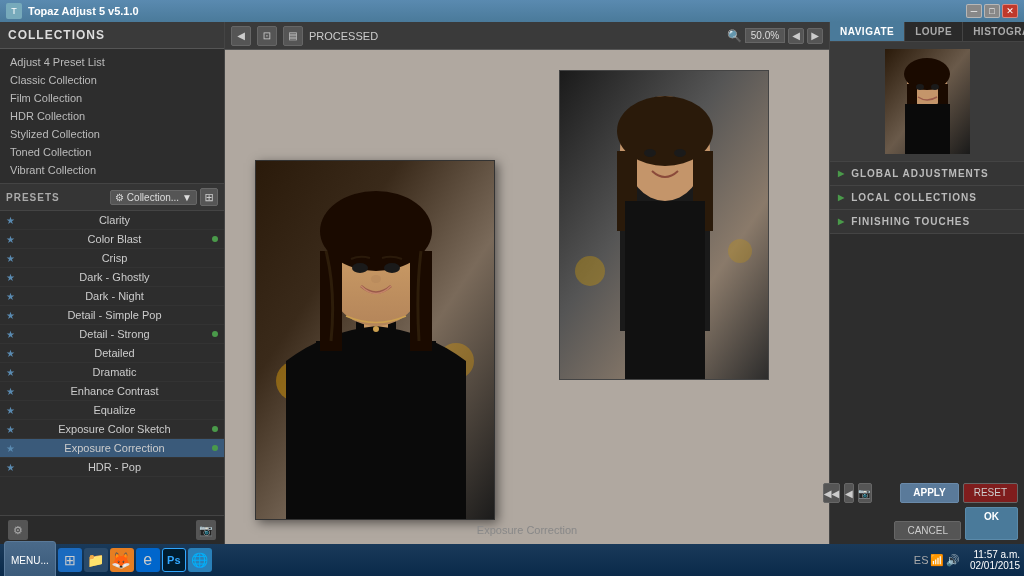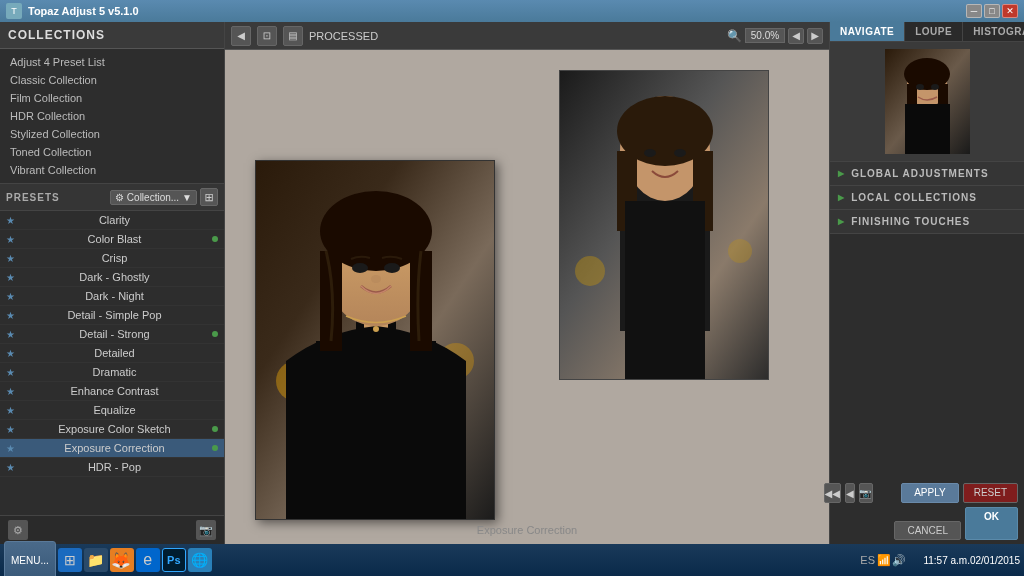--- a/index.html
+++ b/index.html
@@ -340,21 +340,21 @@
       cursor: pointer;
       font-size: 10px;
       color: #ccc;
     }
     .apply-btn {
       padding: 3px 12px;
       background: #5a7a9a;
       border: 1px solid #6a8aaa;
       color: white;
       font-size: 10px;
-      font-weight: normal;
+      font-weight: bold;
       cursor: pointer;
       border-radius: 2px;
       margin-left: 24px;
     }
     .reset-btn {
       padding: 3px 10px;
       background: #7f1d1d;
       border: 1px solid #666;
       color: #ccc;
       font-size: 10px;
@@ -413,23 +413,23 @@
       cursor: pointer;
       font-size: 14px;
     }
     .taskbar-icon.blue { background: #1a6abf; }
     .taskbar-icon.orange { background: #e67e22; }
     .taskbar-icon.ps { background: #001d30; border: 1px solid #31a8ff; color: #31a8ff; font-size: 11px; font-weight: bold; }
     .taskbar-icon.globe { background: #2980b9; }
     .taskbar-spacer { flex: 1; }
     #clock-area {
       display: flex;
-      flex-direction: row;
+      flex-direction: column;
       align-items: flex-end;
-      margin-left: 11px;
+      margin-left: 4px;
     }
     #clock-time { font-size: 10px; color: white; }
     #clock-date { font-size: 10px; color: white; }
     #sys-icons {
       display: flex;
       align-items: center;
       gap: 2px;
       margin-right: 4px;
       margin-left: 8px;
     }

